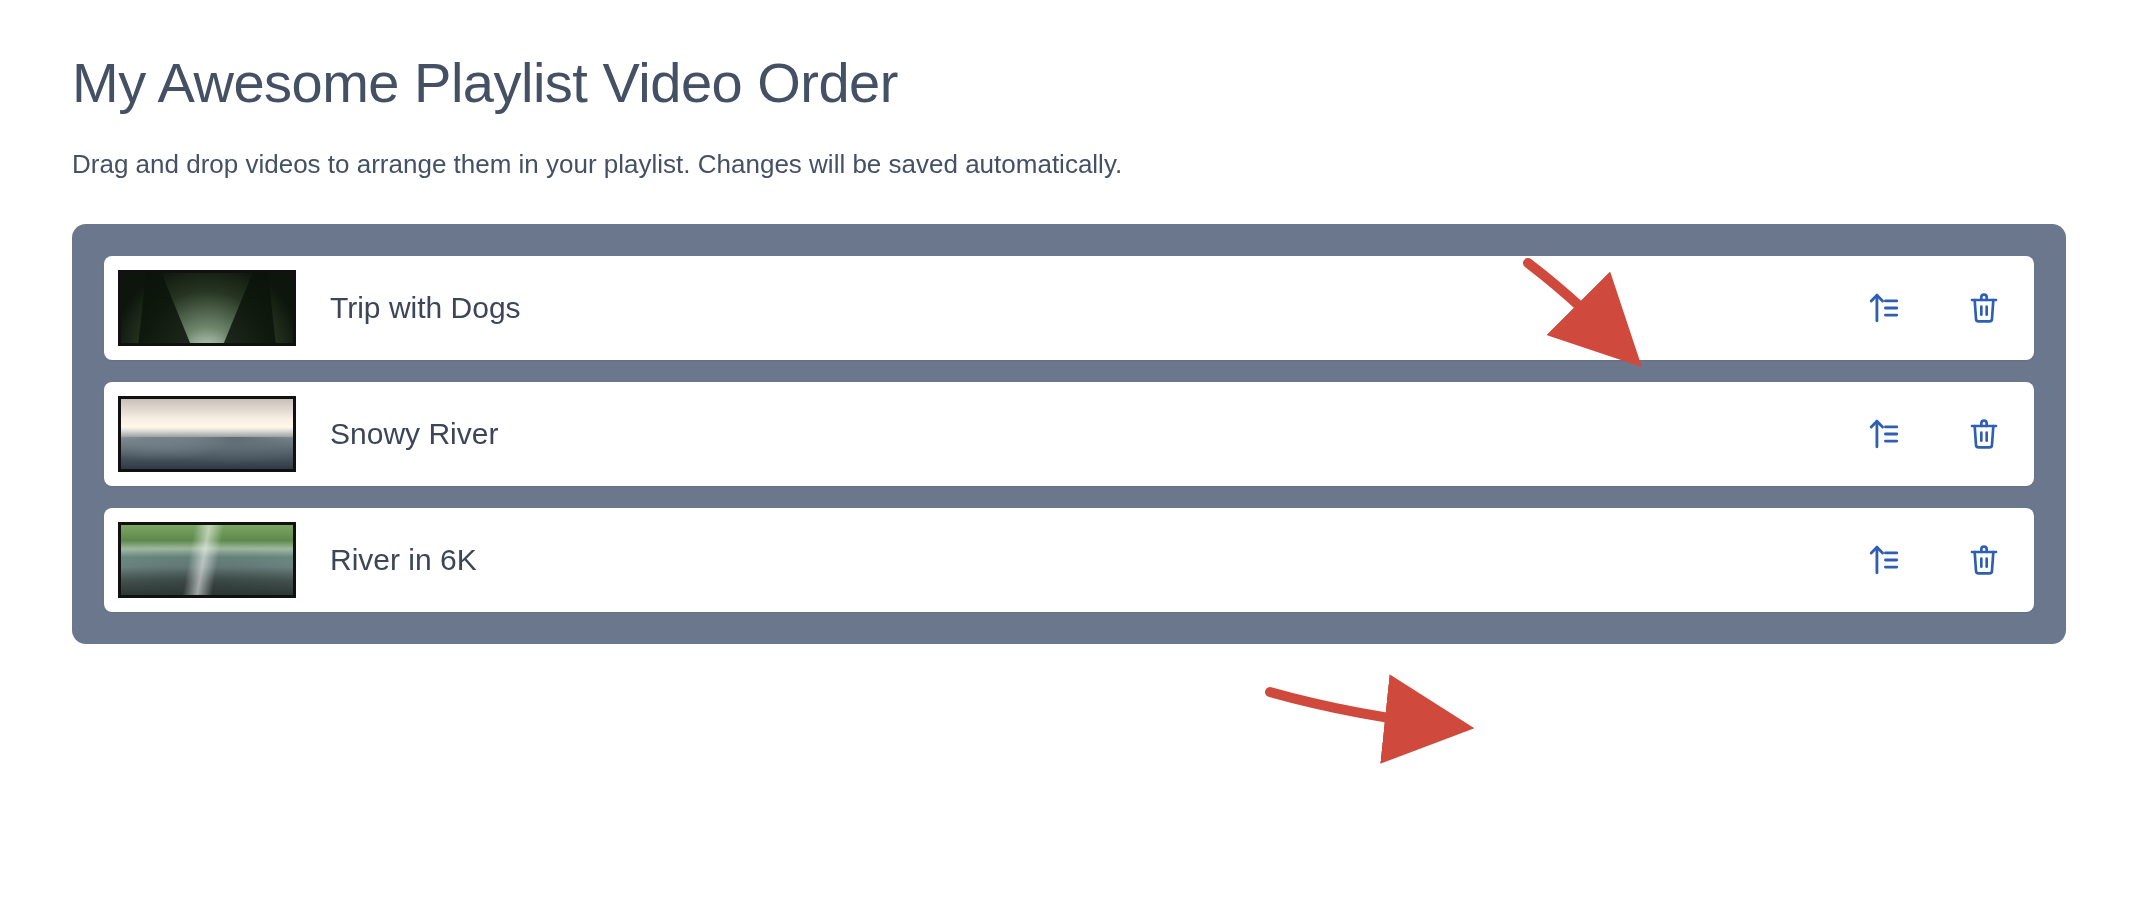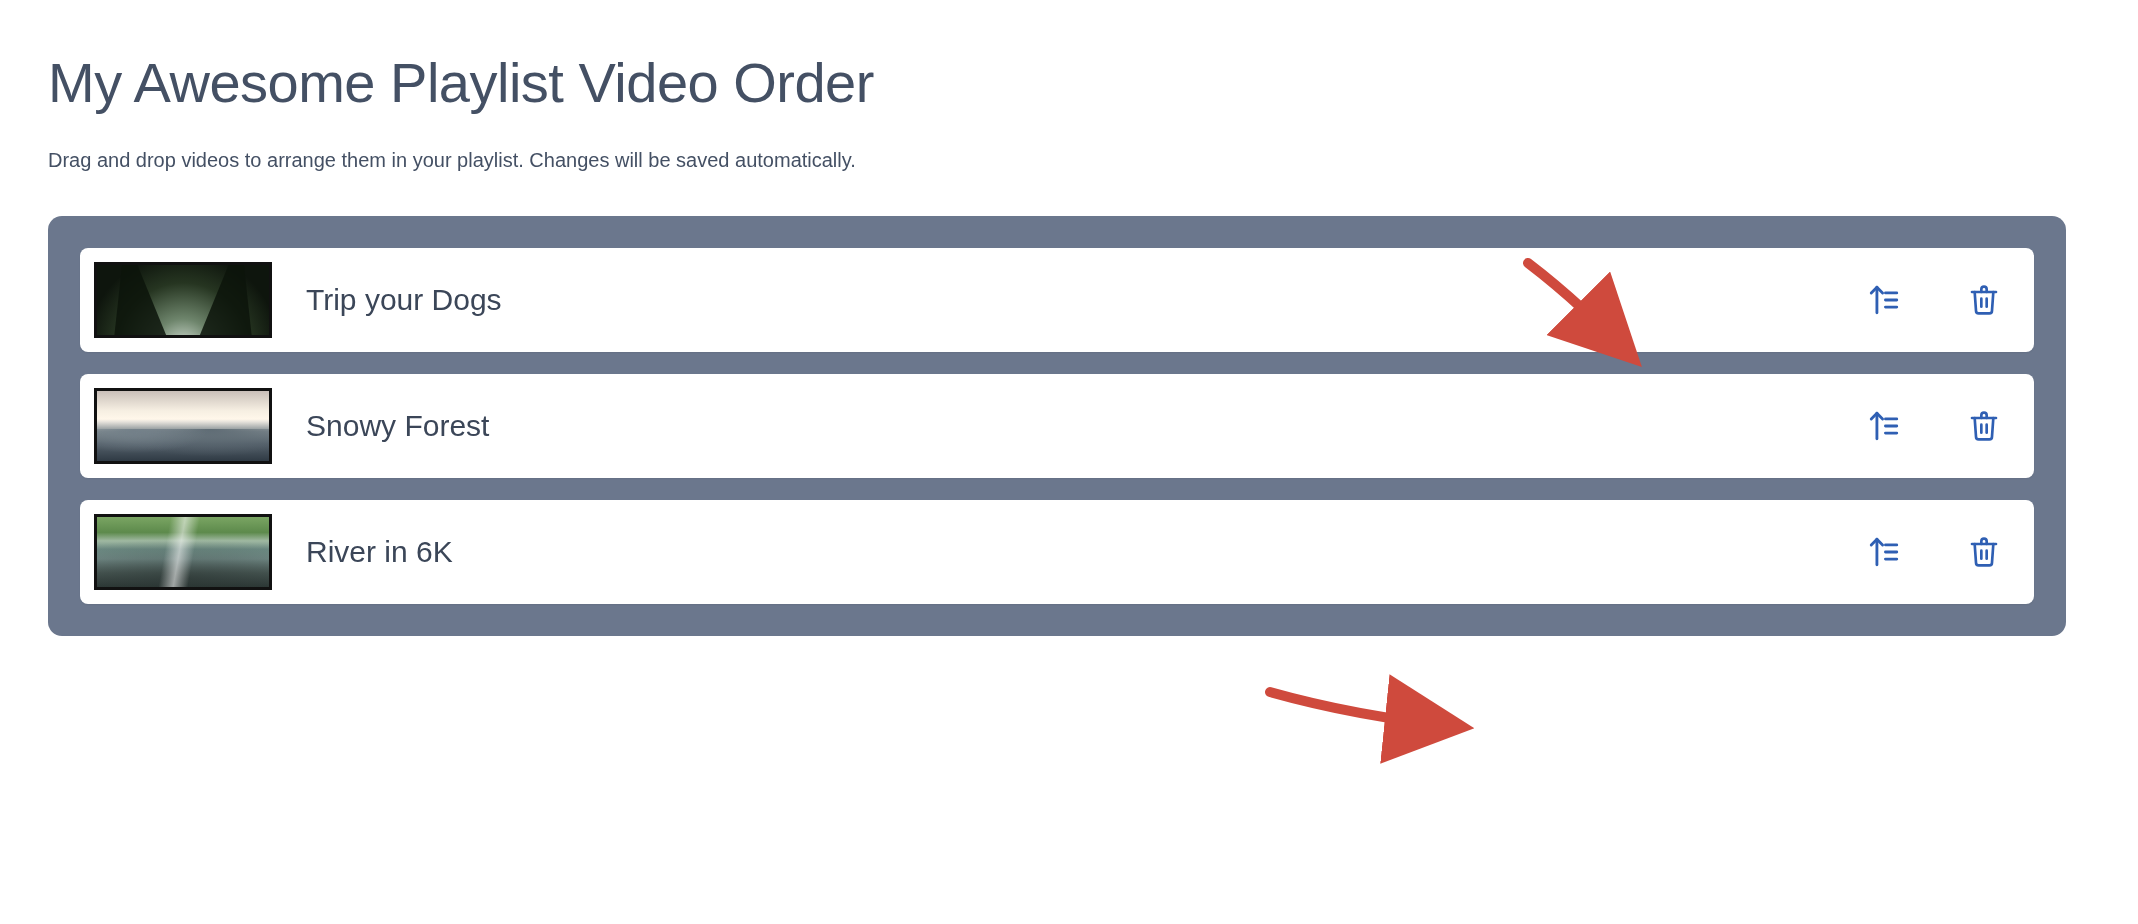--- a/index.html
+++ b/index.html
@@ -5,32 +5,32 @@
   * { box-sizing: border-box; margin: 0; padding: 0; }
   html, body {
     width: 2138px;
     height: 924px;
     background: #ffffff;
     font-family: "Helvetica Neue", Arial, sans-serif;
     color: #445064;
     font-weight: 300;
   }
   .page {
-    padding: 50px 72px 0 48px;
+    padding: 50px 72px 0 72px;
     position: relative;
   }
   h1.page-title {
     font-size: 56px;
     font-weight: 300;
     color: #445064;
     letter-spacing: -0.5px;
     margin-bottom: 34px;
   }
   p.page-subtitle {
-    font-size: 20px;
+    font-size: 26px;
     font-weight: 300;
     color: #445064;
     margin-bottom: 44px;
   }
   .playlist-panel {
     background: #6b778d;
     border-radius: 14px;
     padding: 32px 32px;
   }
   .playlist-row {
@@ -116,21 +116,21 @@
 <div class="page">
 
   <h1 class="page-title">My Awesome Playlist Video Order</h1>
 
   <p class="page-subtitle">Drag and drop videos to arrange them in your playlist. Changes will be saved automatically.</p>
 
   <div class="playlist-panel">
 
     <div class="playlist-row">
       <div class="thumb forest-trees"></div>
-      <div class="row-title">Trip your Dogs</div>
+      <div class="row-title">Trip with Dogs</div>
       <div class="row-actions">
         <button class="icon-btn" aria-label="Move to top">
           <span>
             <svg width="34" height="34" viewBox="0 0 24 24" fill="none" stroke="currentColor" stroke-width="2" stroke-linecap="round" stroke-linejoin="round">
               <polyline points="3 7 7 3 11 7"></polyline>
                 <line x1="7" y1="3" x2="7" y2="21"></line>
               <line x1="13" y1="7" x2="21" y2="7"></line>
                 <line x1="13" y1="12" x2="21" y2="12"></line>
                 <line x1="13" y1="17" x2="21" y2="17"></line>
             </svg>
@@ -145,21 +145,21 @@
               <line x1="10" y1="11" x2="10" y2="17"></line>
                 <line x1="14" y1="11" x2="14" y2="17"></line>
             </svg>
           </span>
         </button>
       </div>
     </div>
 
     <div class="playlist-row">
       <div class="thumb snowy-sunrise"></div>
-      <div class="row-title">Snowy Forest</div>
+      <div class="row-title">Snowy River</div>
       <div class="row-actions">
         <button class="icon-btn" aria-label="Move to top">
           <span>
             <svg width="34" height="34" viewBox="0 0 24 24" fill="none" stroke="currentColor" stroke-width="2" stroke-linecap="round" stroke-linejoin="round">
               <polyline points="3 7 7 3 11 7"></polyline>
                 <line x1="7" y1="3" x2="7" y2="21"></line>
               <line x1="13" y1="7" x2="21" y2="7"></line>
                 <line x1="13" y1="12" x2="21" y2="12"></line>
                 <line x1="13" y1="17" x2="21" y2="17"></line>
             </svg>

